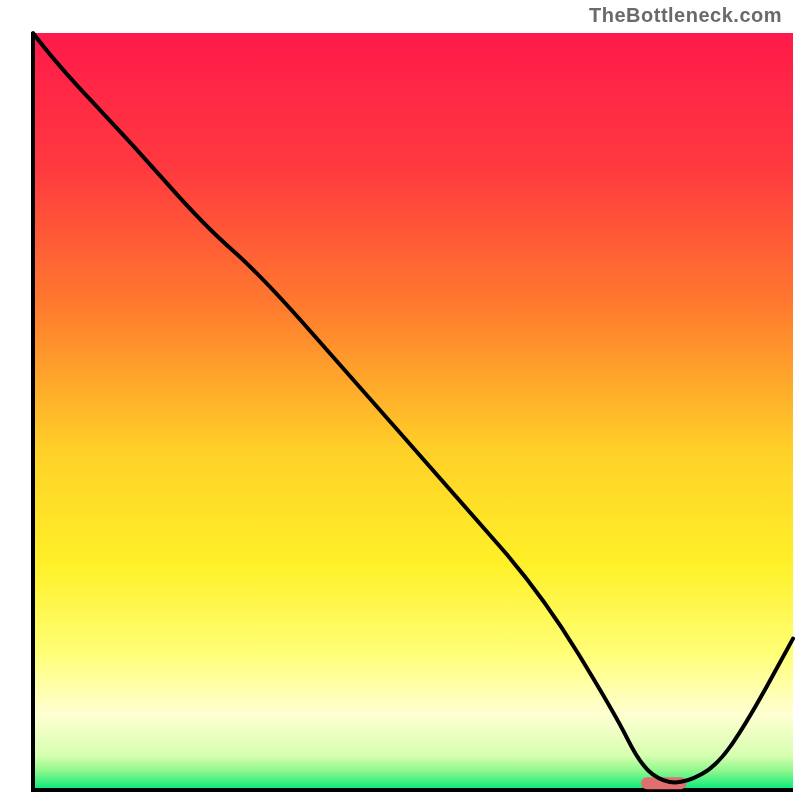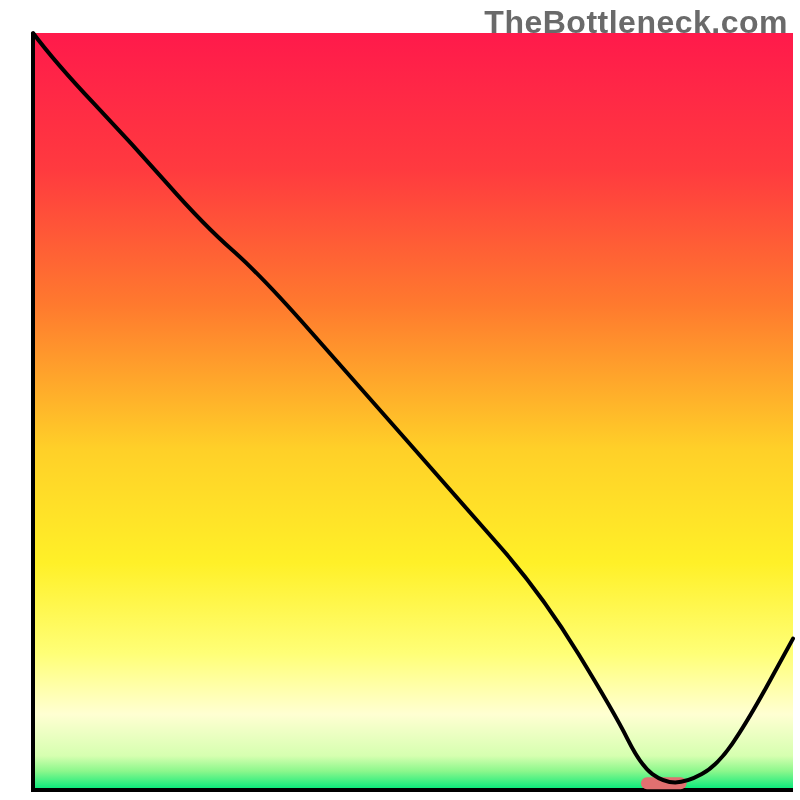--- a/index.html
+++ b/index.html
@@ -12,22 +12,22 @@
   }
   .canvas {
     position: relative;
     width: 800px;
     height: 800px;
     overflow: hidden;
   }
   .watermark {
     position: absolute;
     top: 4px;
-    right: 12px;
-    font-size: 32px;
+    right: 18px;
+    font-size: 20px;
     font-weight: bold;
     color: #6a6a6a;
     letter-spacing: 0.5px;
   }
   svg {
     position: absolute;
     top: 0;
     left: 0;
   }
 </style>

